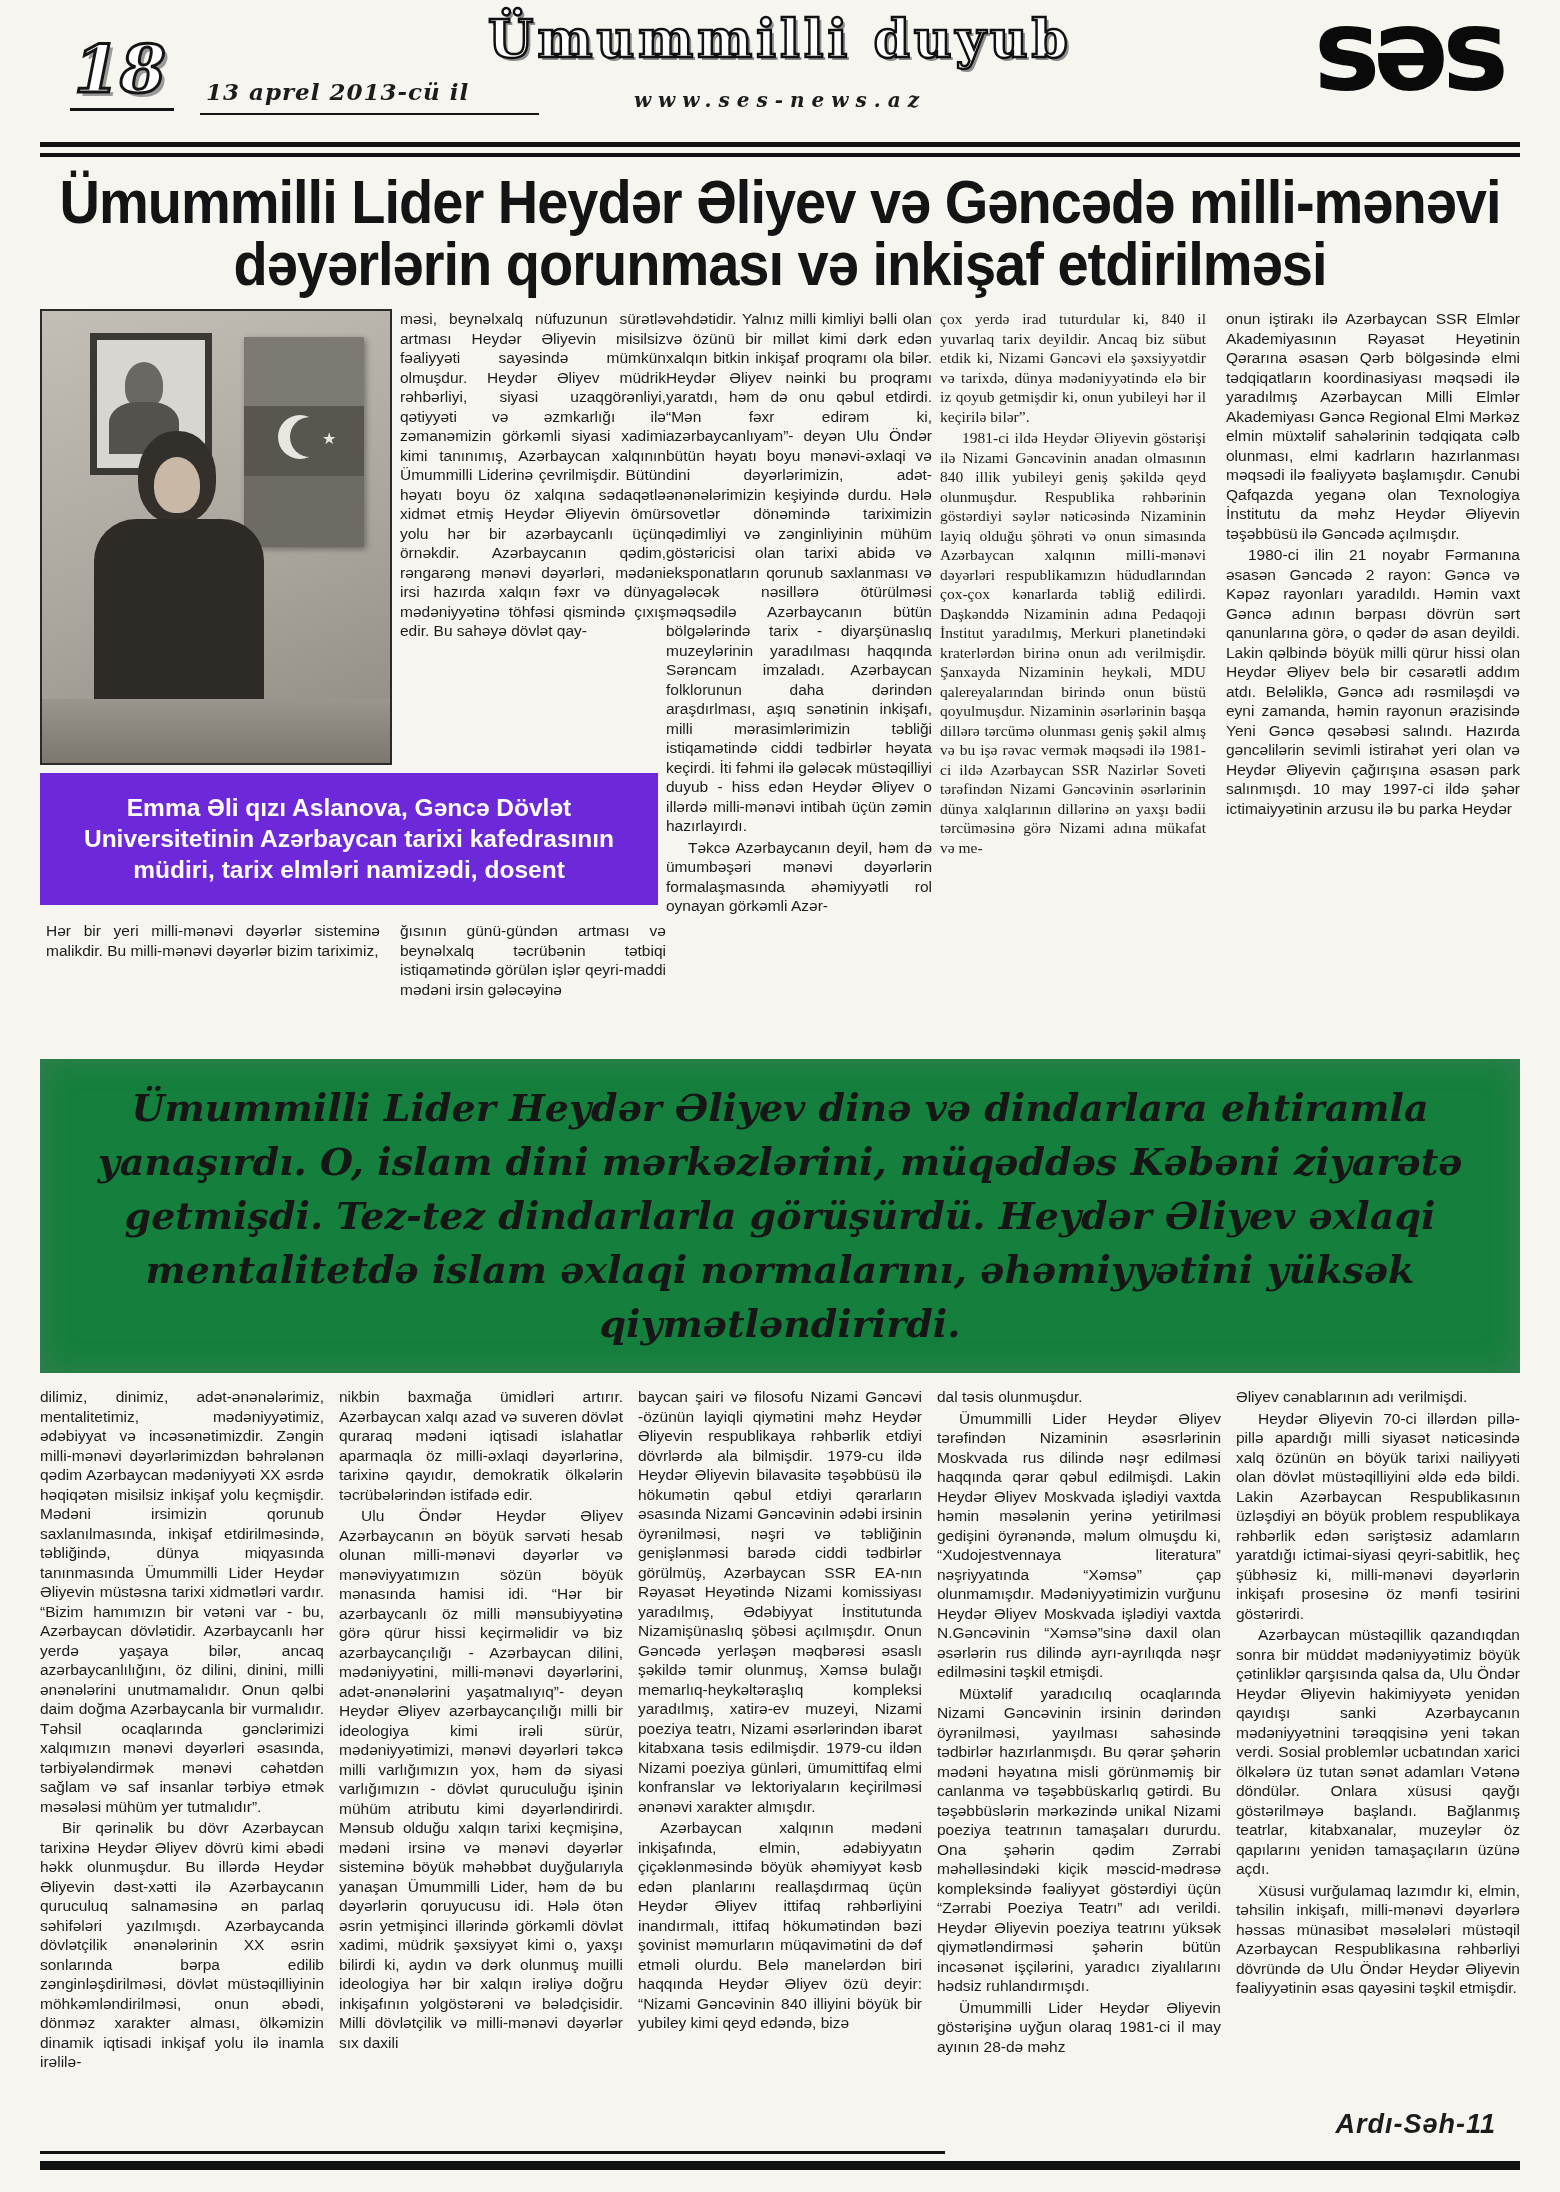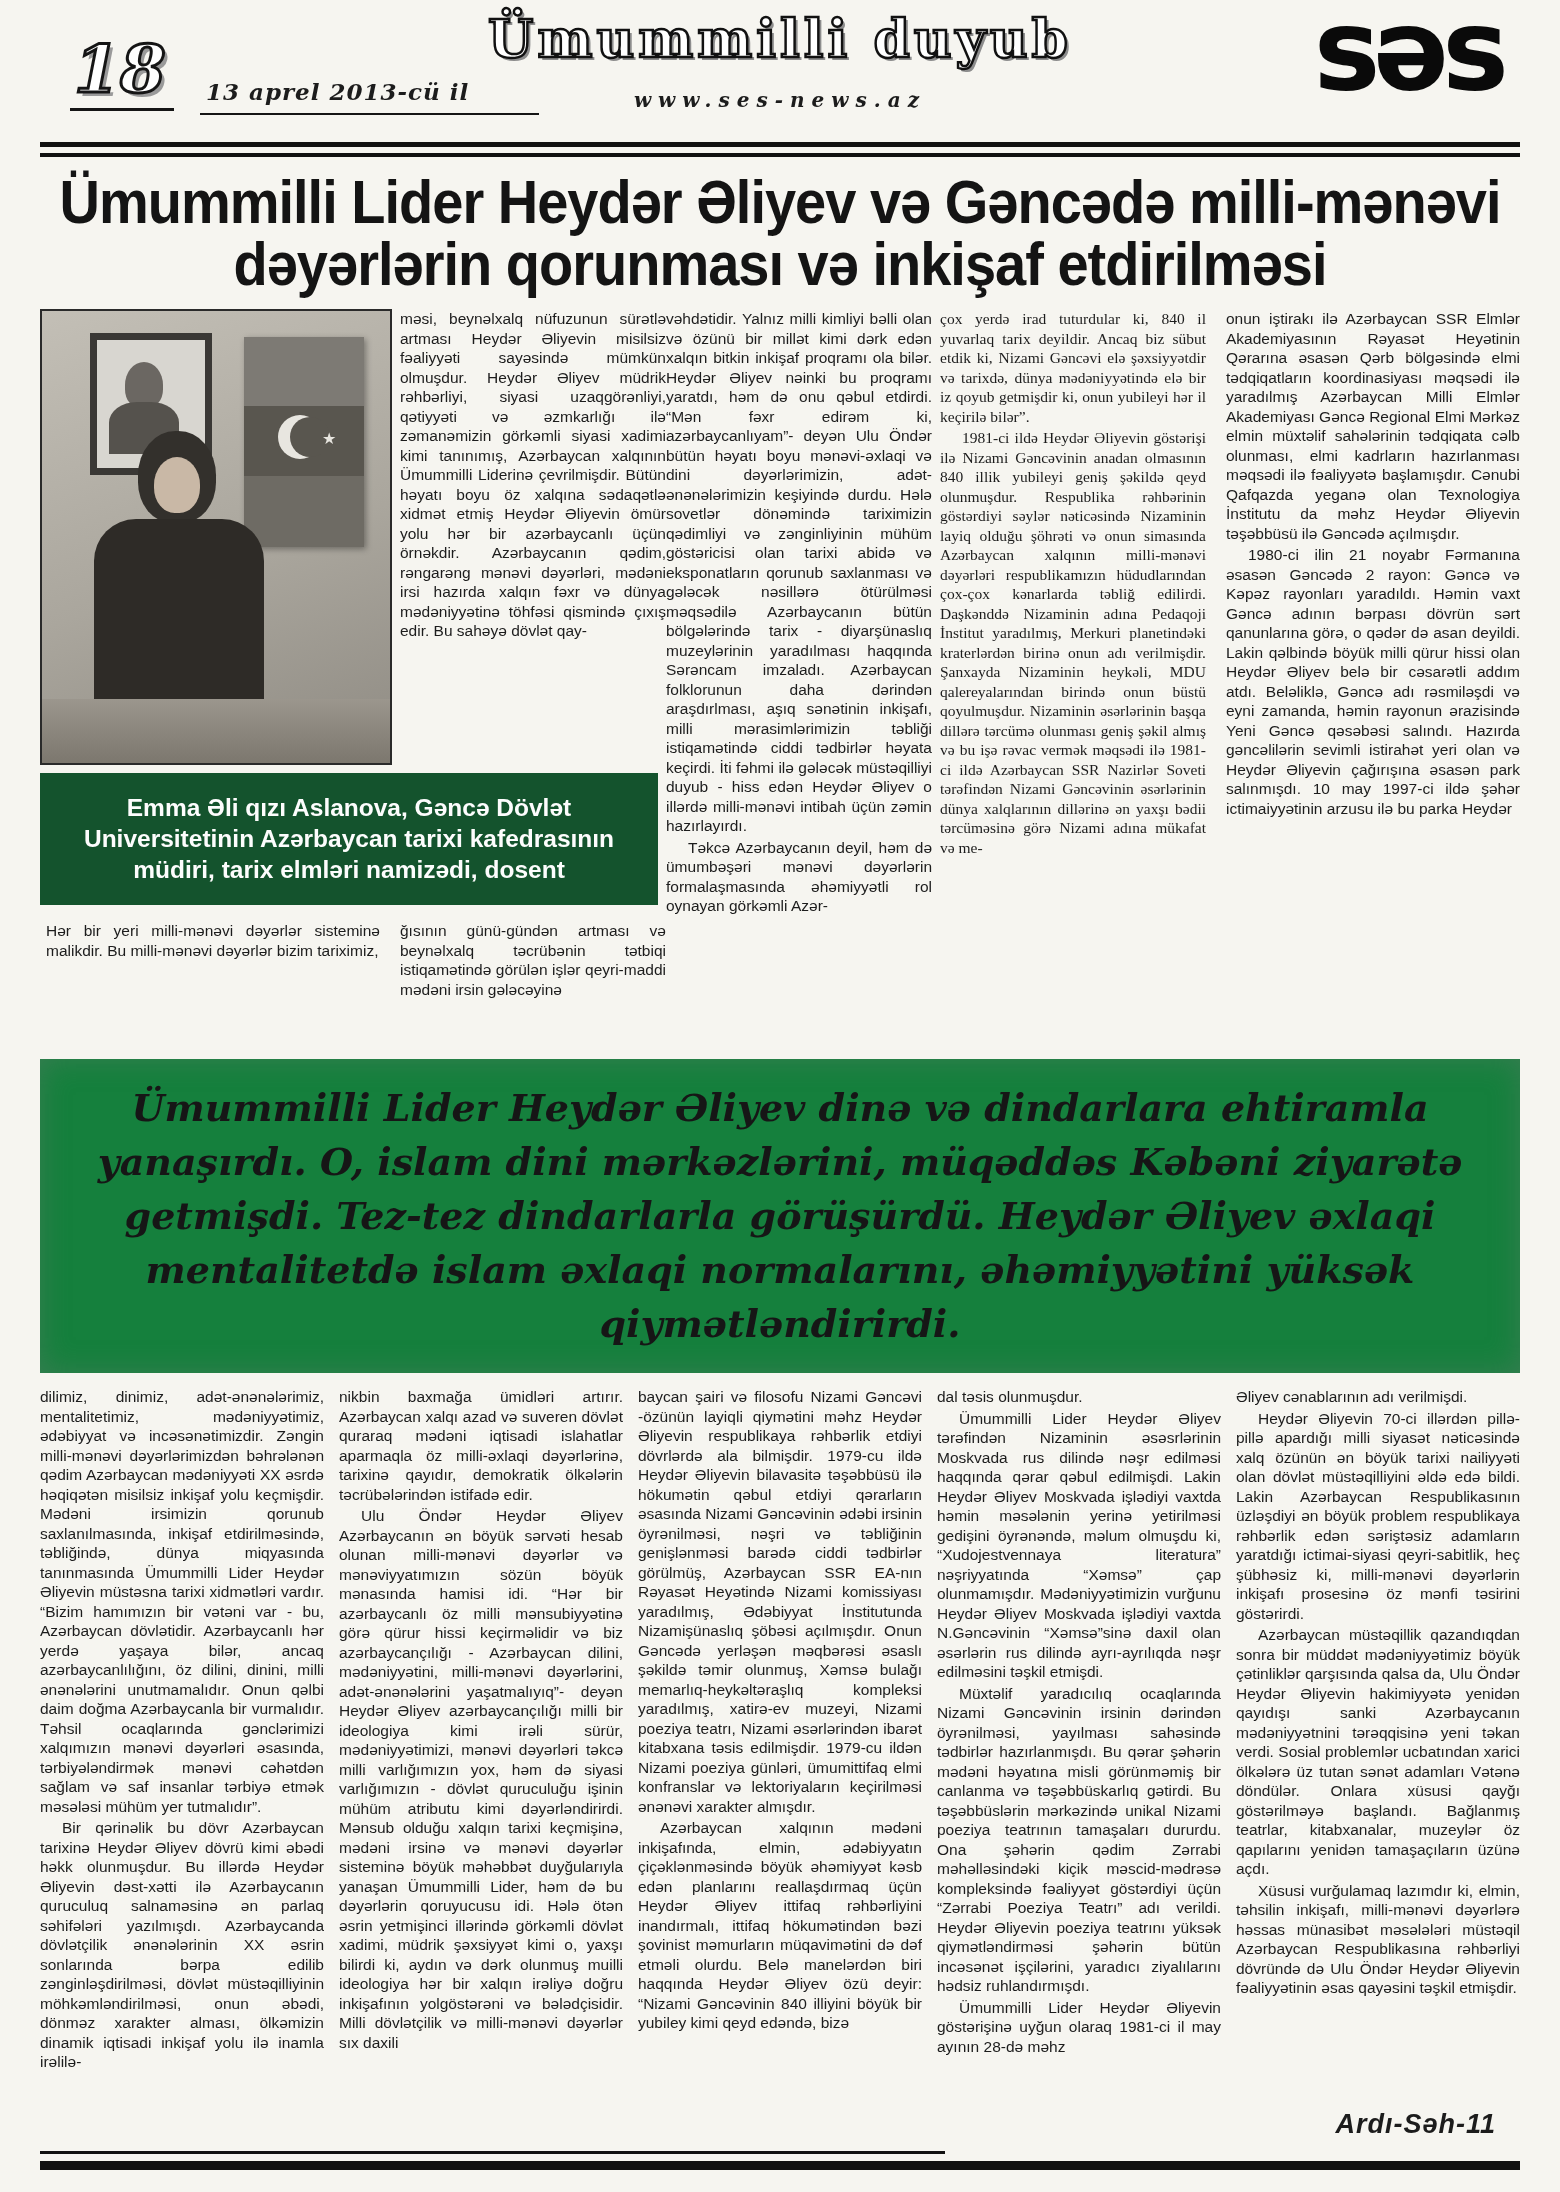--- a/index.html
+++ b/index.html
@@ -61,21 +61,21 @@
   .ph-frame-body{position:absolute;left:12px;top:62px;width:70px;height:52px;background:#55524d;border-radius:40% 40% 0 0;}
   .ph-flag{position:absolute;right:26px;top:26px;width:120px;height:210px;background:linear-gradient(#7d7a74 33%,#59564f 33%,#59564f 66%,#6e6b64 66%);box-shadow:2px 2px 6px rgba(0,0,0,.35);}
   .ph-crescent{position:absolute;left:34px;top:78px;width:44px;height:44px;border-radius:50%;background:#e8e6e0;}
   .ph-crescent::after{content:"";position:absolute;left:12px;top:2px;width:40px;height:40px;border-radius:50%;background:#59564f;}
   .ph-star{position:absolute;left:78px;top:92px;color:#e8e6e0;font-size:16px;}
   .ph-woman-head{position:absolute;left:96px;top:120px;width:78px;height:92px;background:#33302c;border-radius:48% 48% 44% 44%;}
   .ph-woman-face{position:absolute;left:112px;top:146px;width:46px;height:56px;background:#c9b8a6;border-radius:50% 50% 45% 45%;}
   .ph-woman-body{position:absolute;left:52px;top:208px;width:170px;height:180px;background:#2e2b27;border-radius:42px 42px 0 0;}
   .ph-desk{position:absolute;left:0;bottom:0;width:100%;height:64px;background:linear-gradient(#9b968d,#7c776e);}
   .caption{
-    left:0;top:464px;width:618px;height:132px;background:#14532d;color:#fdfdfd;
+    left:0;top:464px;width:618px;height:132px;background:#6d28d9;color:#fdfdfd;
     font-weight:bold;font-size:24.5px;line-height:1.26;text-align:center;
     display:flex;align-items:center;justify-content:center;padding:4px 14px;box-sizing:border-box;
   }
   .c-intro{left:6px;top:612px;width:334px;height:120px;}
   .c2a{left:360px;top:0;width:266px;height:454px;}
   .c2b{left:360px;top:612px;width:266px;height:120px;}
   .c3{left:626px;top:0;width:266px;height:734px;}
   .c4{left:900px;top:0;width:266px;height:734px;font-family:Liberation Serif, serif;}
   .c5{left:1186px;top:0;width:294px;height:734px;}
   

